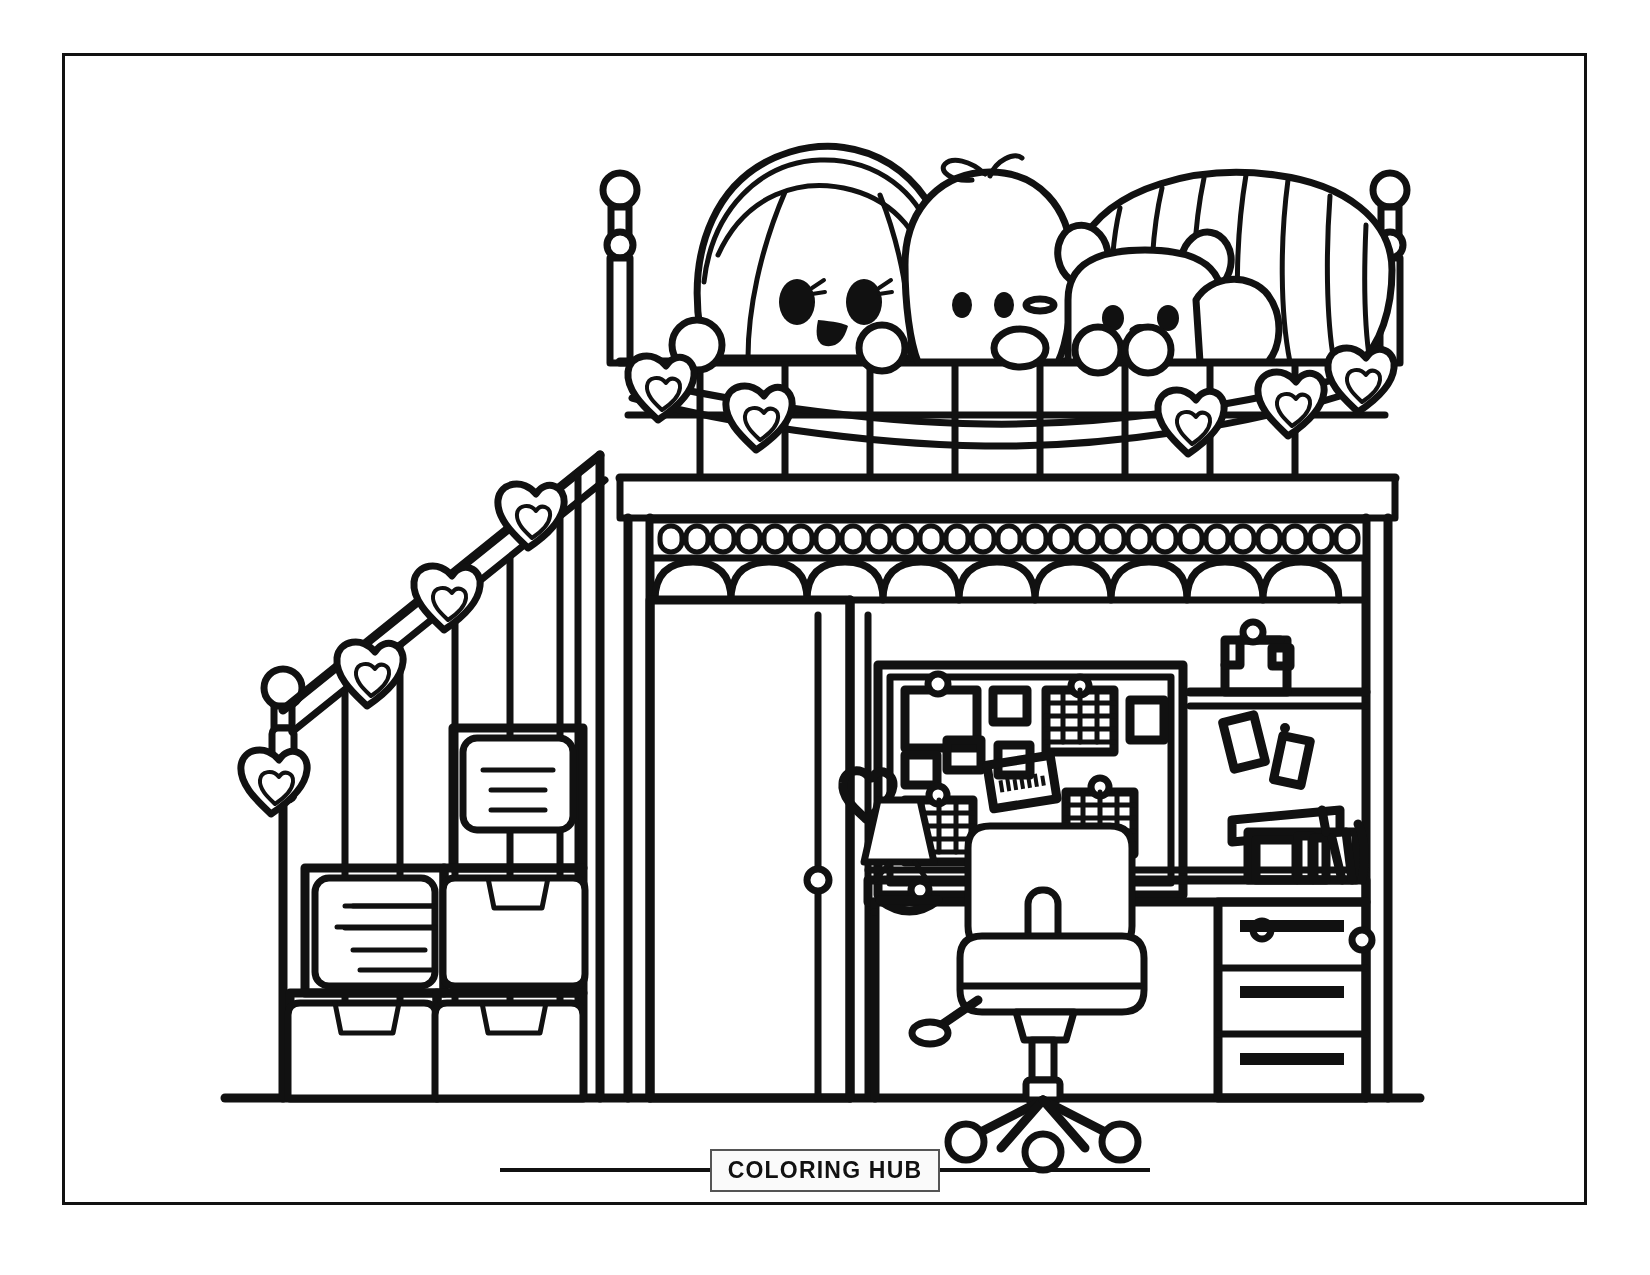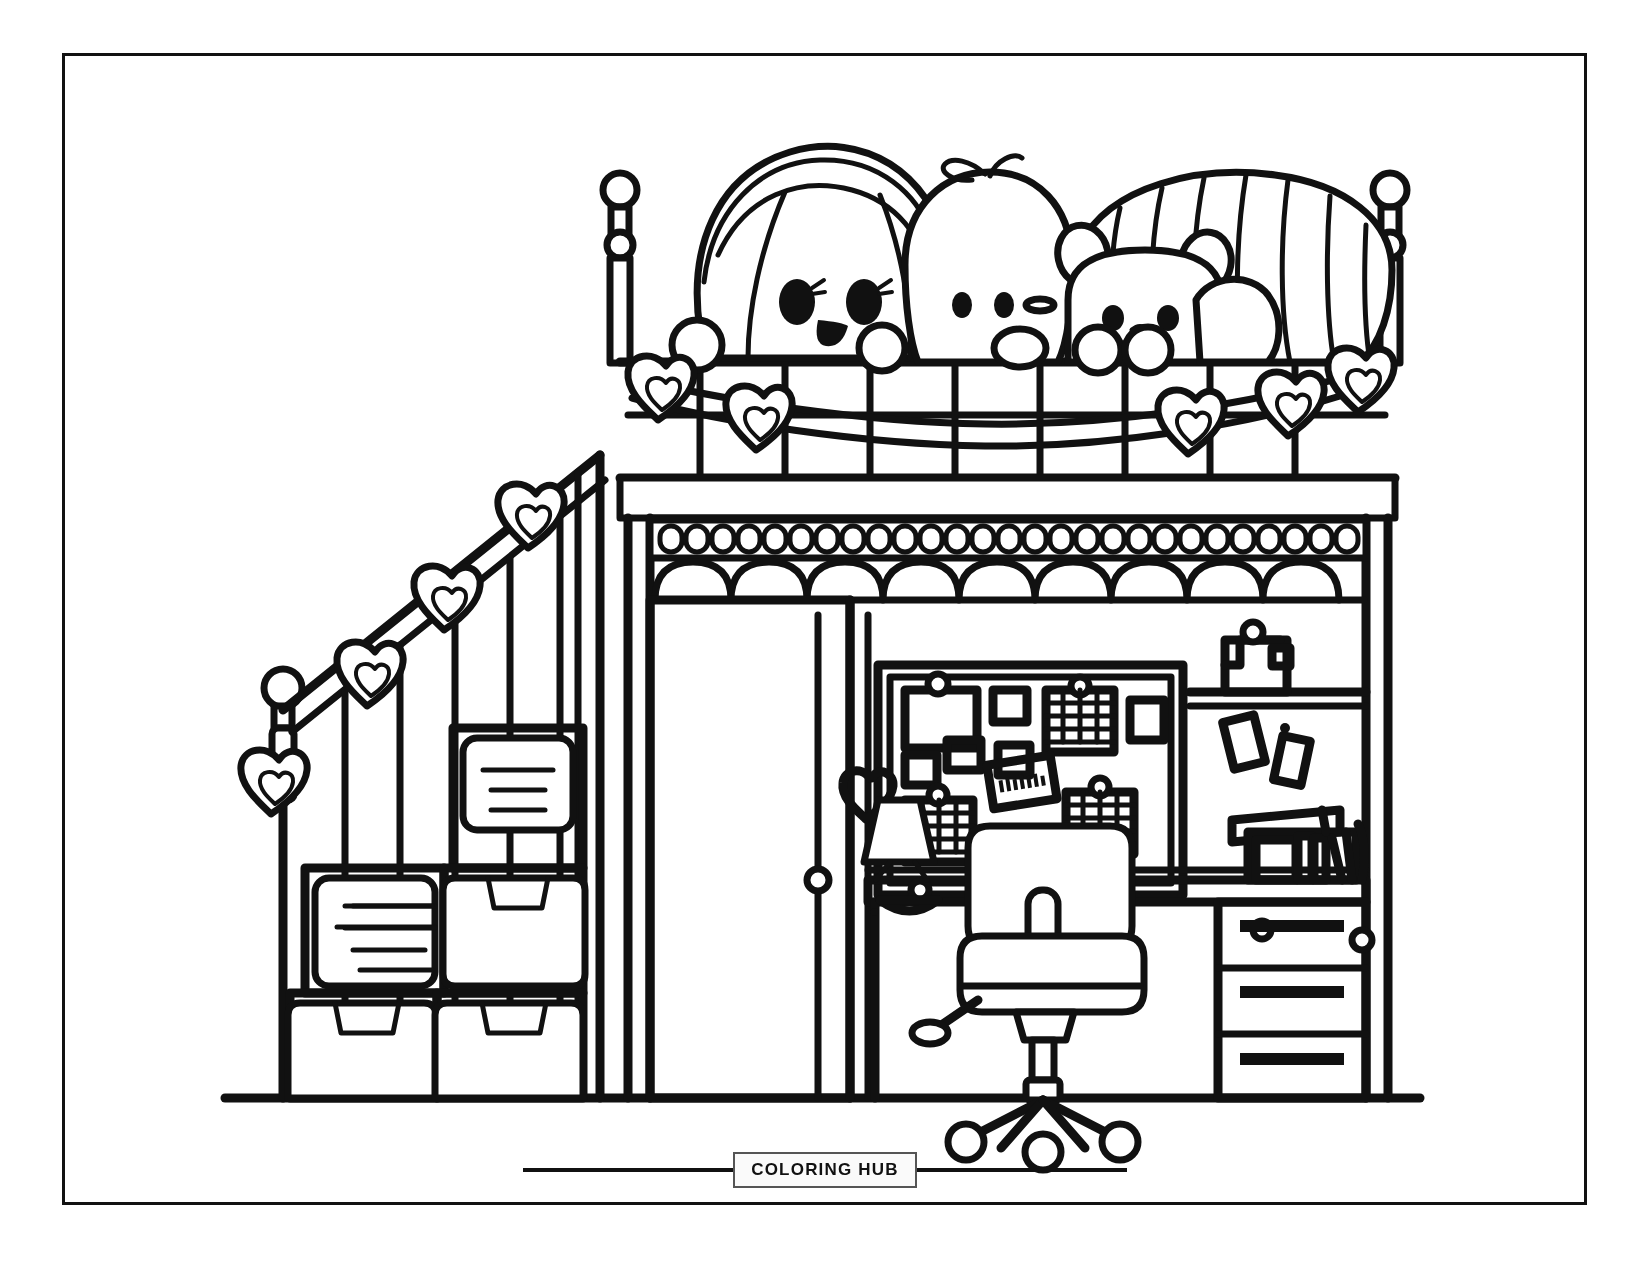--- a/index.html
+++ b/index.html
@@ -3,21 +3,21 @@
 <meta charset="utf-8">
 <style>
   html,body{margin:0;padding:0;background:#ffffff;}
   body{width:1650px;height:1275px;font-family:"Liberation Sans",sans-serif;overflow:hidden;}
   #page{position:relative;width:1650px;height:1275px;background:#ffffff;}
   #frame{position:absolute;left:62px;top:53px;width:1525px;height:1152px;border:3px solid #111111;box-sizing:border-box;}
   #art{position:absolute;left:0;top:0;width:1650px;height:1275px;}
   #watermark{position:absolute;left:0;top:1140px;width:1650px;height:60px;display:flex;align-items:center;justify-content:center;}
   #wm-line-left,#wm-line-right{height:4px;background:#111;flex:0 0 210px;}
   #wm-box{border:2px solid #555;background:#fafafa;padding:6px 16px;margin:0 0px;}
-  #wm-text{font-weight:bold;font-size:17px;letter-spacing:1.2px;color:#111;font-family:"Liberation Sans",sans-serif;white-space:nowrap;}
+  #wm-text{font-weight:bold;font-size:23px;letter-spacing:1.2px;color:#111;font-family:"Liberation Sans",sans-serif;white-space:nowrap;}
 </style>
 </head>
 <body>
 
 <div id="page">
 
   <div id="frame"></div>
 
   <svg id="art" viewBox="0 0 1650 1275" xmlns="http://www.w3.org/2000/svg">
     <defs>

